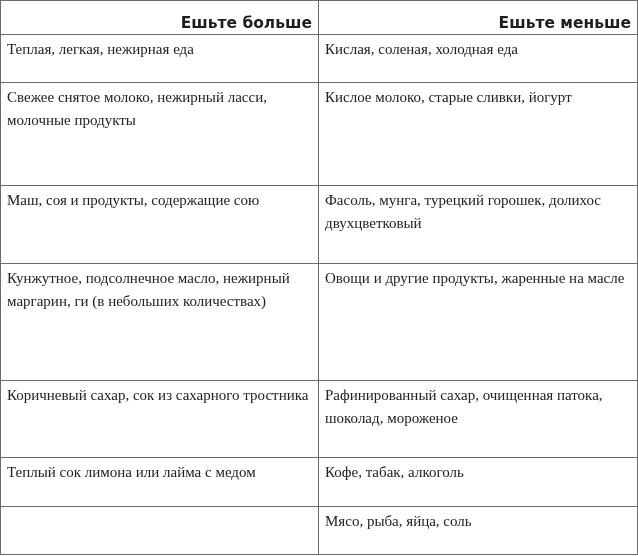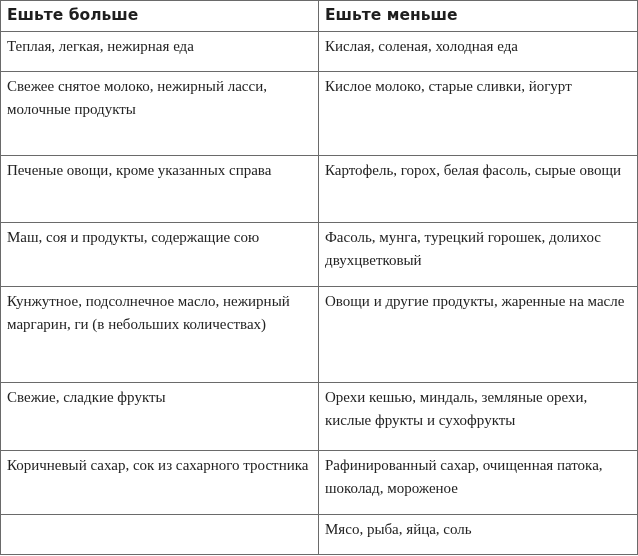--- a/index.html
+++ b/index.html
@@ -20,22 +20,23 @@
       font-size: 15px;
       line-height: 23px;
       font-weight: normal;
       word-wrap: break-word;
     }
     .tbl th {
       font-family: "DejaVu Sans", "Liberation Sans", sans-serif;
       font-weight: bold;
       font-size: 15.5px;
       line-height: 22px;
-      padding-top: 3px;
+      padding-top: 11px;
       color: #1e1e1e;
+      text-align: right;
     }
     col.c1 { width: 318px; }
     col.c2 { width: 319px; }
   </style>
 </head>
 <body>
 
 <table class="tbl">
   <colgroup>
       <col class="c1">
@@ -49,38 +50,34 @@
   </thead>
   <tbody>
     <tr style="height:31px">
       <td>Теплая, легкая, нежирная еда</td>
       <td>Кислая, соленая, холодная еда</td>
     </tr>
     <tr style="height:66px">
       <td>Свежее снятое молоко, нежирный ласси, молочные продукты</td>
       <td>Кислое молоко, старые сливки, йогурт</td>
     </tr>
-    <tr style="height:52px">
-      <td>Печеные овощи, кроме указанных справа</td>
-      <td>Картофель, горох, белая фасоль, сырые овощи</td>
-    </tr>
     <tr style="height:49px">
       <td>Маш, соя и продукты, содержащие сою</td>
       <td>Фасоль, мунга, турецкий горошек, долихос двухцветковый</td>
     </tr>
     <tr style="height:75px">
       <td>Кунжутное, подсолнечное масло, не­жирный маргарин, ги (в небольших количествах)</td>
       <td>Овощи и другие продукты, жаренные на масле</td>
     </tr>
-    <tr style="height:53px">
-      <td>Свежие, сладкие фрукты</td>
-      <td>Орехи кешью, миндаль, земляные орехи, кислые фрукты и сухофрукты</td>
-    </tr>
     <tr style="height:49px">
       <td>Коричневый сахар, сок из сахарного тростника</td>
       <td>Рафинированный сахар, очищенная патока, шоколад, мороженое</td>
+    </tr>
+    <tr style="height:31px">
+      <td>Теплый сок лимона или лайма с медом</td>
+      <td>Кофе, табак, алкоголь</td>
     </tr>
     <tr style="height:31px">
       <td></td>
       <td>Мясо, рыба, яйца, соль</td>
     </tr>
   </tbody>
 </table>
 
 </body></html>

